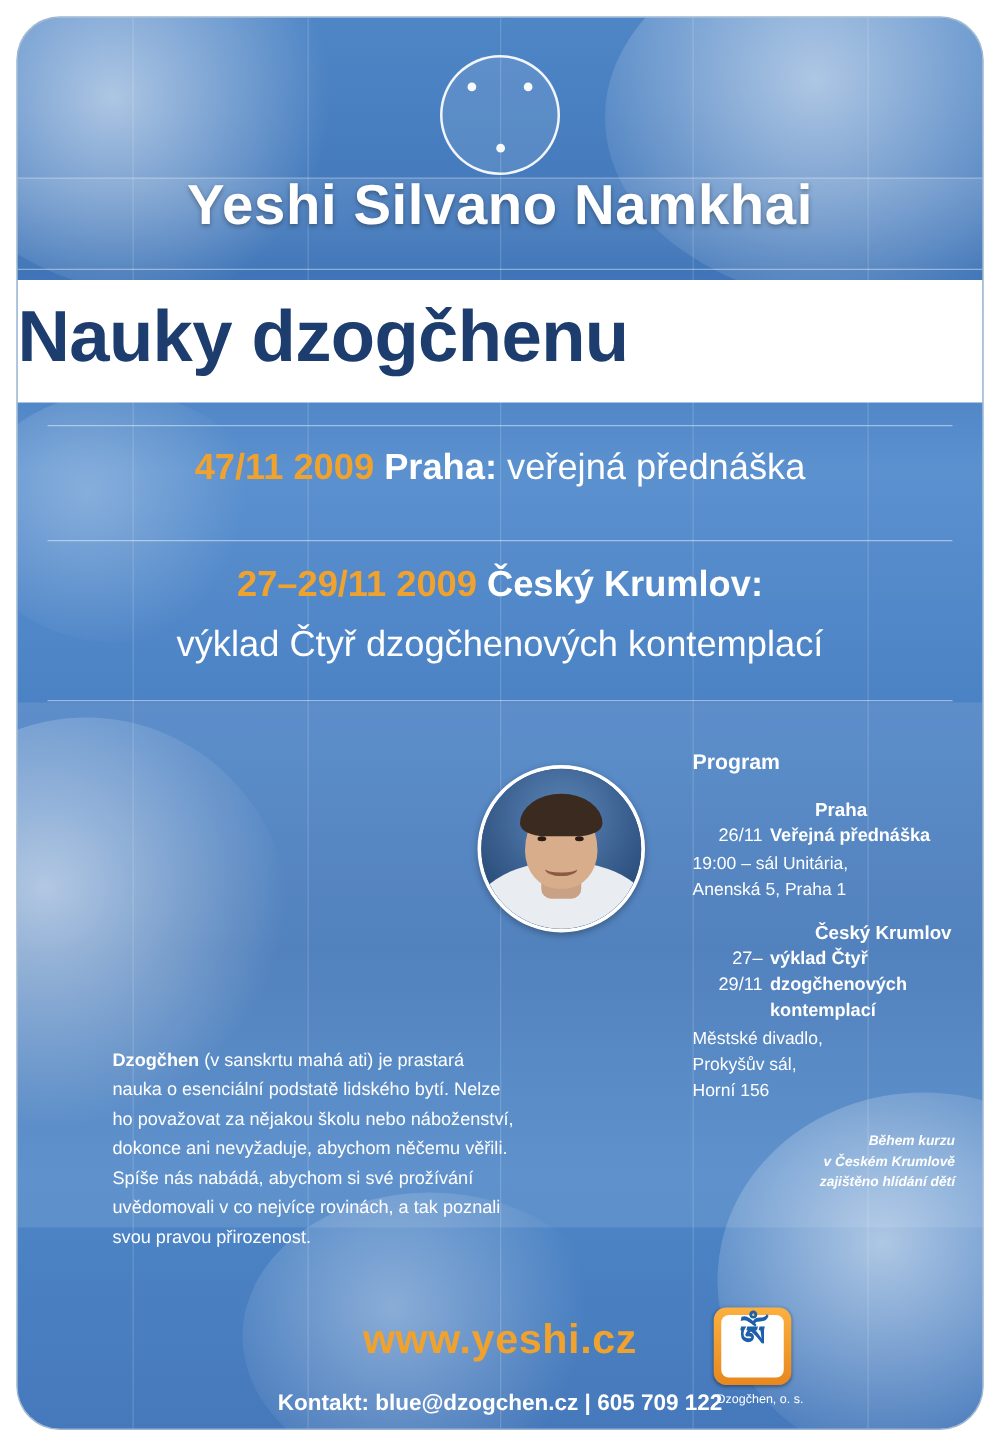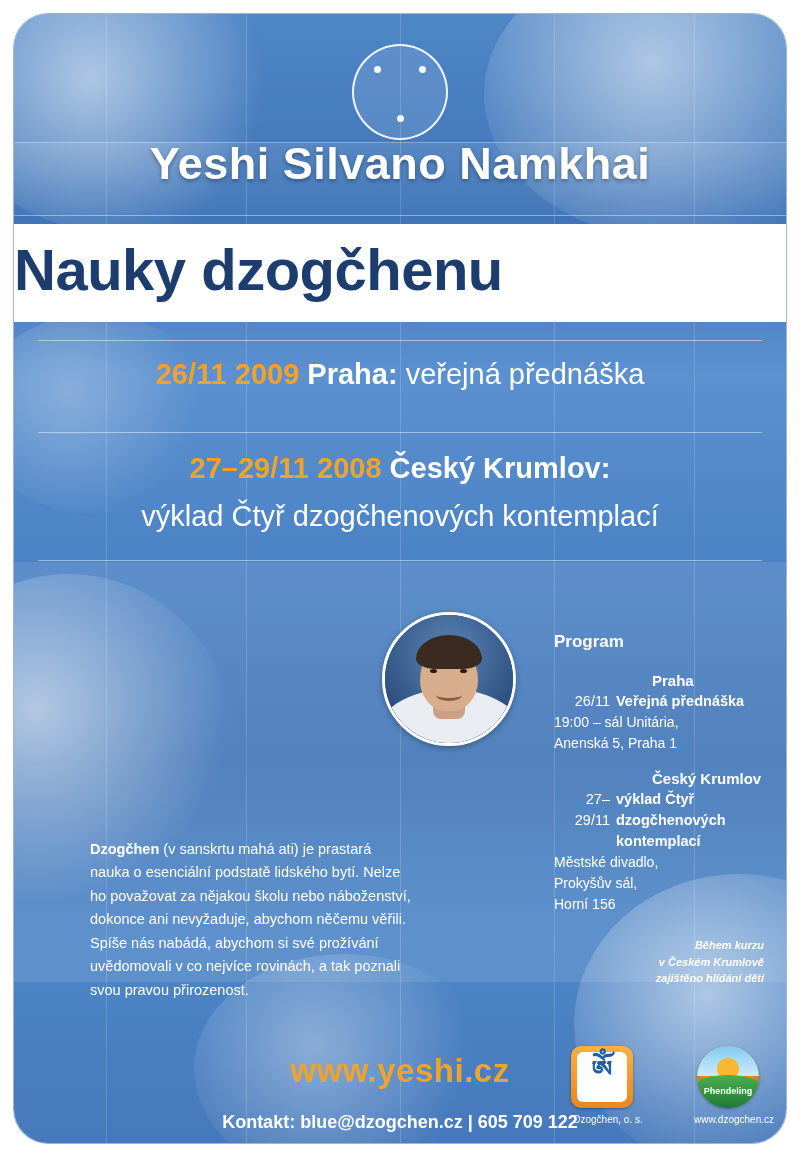--- a/index.html
+++ b/index.html
@@ -228,21 +228,20 @@
     border-radius: 0 0 50% 50%;
   }
 
   
   .program {
     position: absolute;
     left: 540px;
     top: 586px;
     width: 210px;
     color: #ffffff;
-    margin-top: 32px;
   }
   .program-title {
     font-size: 17px;
     font-weight: bold;
     margin-bottom: 20px;
   }
   .prog-item { margin-bottom: 16px; }
   .prog-city {
     font-size: 15px;
     font-weight: bold;
@@ -394,29 +393,29 @@
 
     <div class="name-band"></div>
     <div class="name-text">Yeshi Silvano Namkhai</div>
 
     <div class="hr-1 hr-line"></div>
 
     <div class="title-band"></div>
     <div class="title-text">Nauky dzogčhenu</div>
 
     <div class="date-block date-1">
-      <span class="accent">26/11 2009</span>
+      <span class="accent">47/11 2009</span>
       <span class="strong-white">Praha:</span>
       <span>veřejná přednáška</span>
     </div>
 
     <div class="hr-2 hr-line"></div>
 
     <div class="date-block date-2">
-      <span class="accent">27–29/11 2008</span>
+      <span class="accent">27–29/11 2009</span>
       <span class="strong-white">Český Krumlov:</span>
     </div>
     <div class="date-block date-2b">
       <span>výklad Čtyř dzogčhenových kontemplací</span>
     </div>
 
     <div class="hr-3 hr-line"></div>
 
     <div class="body-panel"></div>
 
@@ -468,24 +467,15 @@
     <div class="url">www.yeshi.cz</div>
     <div class="contact">Kontakt: blue@dzogchen.cz | 605 709 122</div>
 
     <div class="logo-box logo-a">
       <div class="logo-sq">
         <div class="inner">ༀ</div>
       </div>
       <div class="logo-caption">Dzogčhen, o. s.</div>
     </div>
 
-    <div class="logo-box logo-b">
-      <div class="logo-circ">
-        <div class="sky"></div>
-        <div class="sun"></div>
-        <div class="grass"></div>
-        <div class="txt">Phendeling</div>
-      </div>
-      <div class="logo-caption">www.dzogchen.cz</div>
-    </div>
 
   </div>
 </div>
 
 </body></html>

